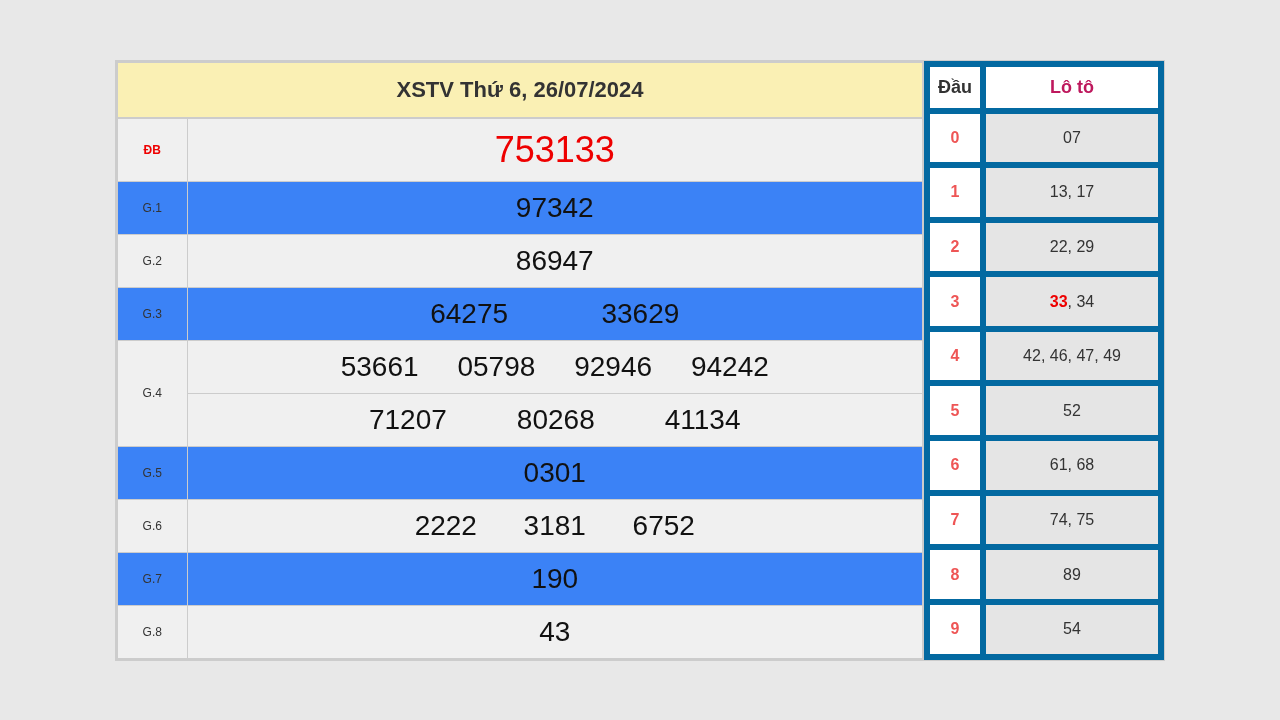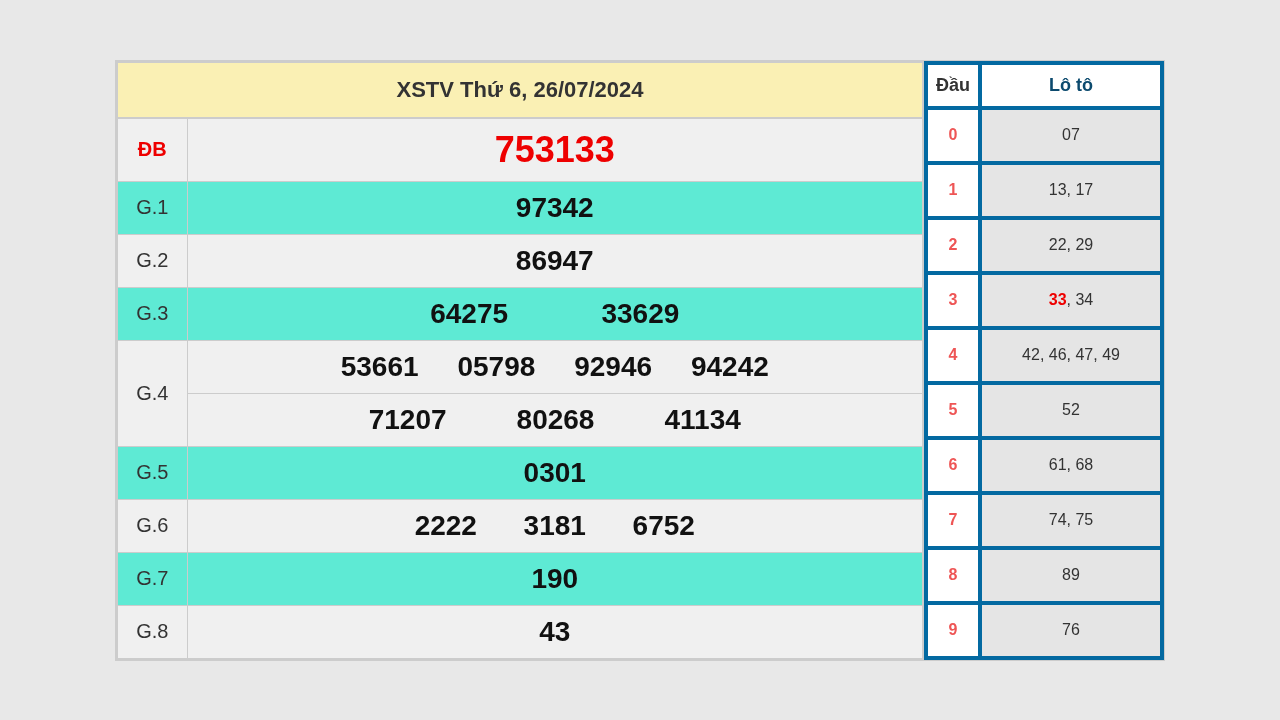--- a/index.html
+++ b/index.html
@@ -32,66 +32,66 @@
     .header-row th {
       background: #faf0b4;
       font-size: 22px;
       font-weight: bold;
       color: #333;
       padding: 14px;
       border: 2px solid #ccc;
     }
     .prize-label {
       width: 70px;
-      font-size: 20px;
+      font-size: 12px;
       color: #333;
       background: #f9f9f9;
     }
     .prize-label.db {
       color: #e00;
       font-weight: bold;
     }
     .prize-number {
       font-size: 28px;
-      font-weight: bold;
+      font-weight: normal;
       color: #111;
       margin-left: 20px;
     }
     .prize-number.db-num {
       font-size: 36px;
       color: #e00;
     }
     .alt-row td {
       background: #f0f0f0;
     }
     .white-row td {
-      background: #5eead4;
+      background: #3b82f6;
     }
     
     .loto-table {
       width: 240px;
       border-collapse: collapse;
       border: 2px solid #ccc;
     }
     .loto-table th, .loto-table td {
-      border: 4px solid #0369a1;
+      border: 6px solid #0369a1;
       text-align: center;
       padding: 10px 8px;
       font-size: 16px;
     }
     .loto-header th {
       background: #fff;
       font-size: 18px;
       font-weight: bold;
     }
     .loto-header th.dau-col {
       color: #333;
     }
     .loto-header th.loto-col {
-      color: #0c4a6e;
+      color: #be185d;
     }
     .dau-cell {
       font-size: 16px;
       font-weight: bold;
       color: #e55;
       background: #fff;
       width: 50px;
     }
     .loto-cell {
       font-size: 16px;
@@ -195,17 +195,17 @@
         <tr>
     <td class="dau-cell">7</td>
     <td class="loto-cell">74, 75</td>
   </tr>
         <tr>
     <td class="dau-cell">8</td>
     <td class="loto-cell">89</td>
   </tr>
         <tr>
     <td class="dau-cell">9</td>
-    <td class="loto-cell">76</td>
+    <td class="loto-cell">54</td>
   </tr>
       </tbody>
   </table>
 </div>
 
 </body></html>

